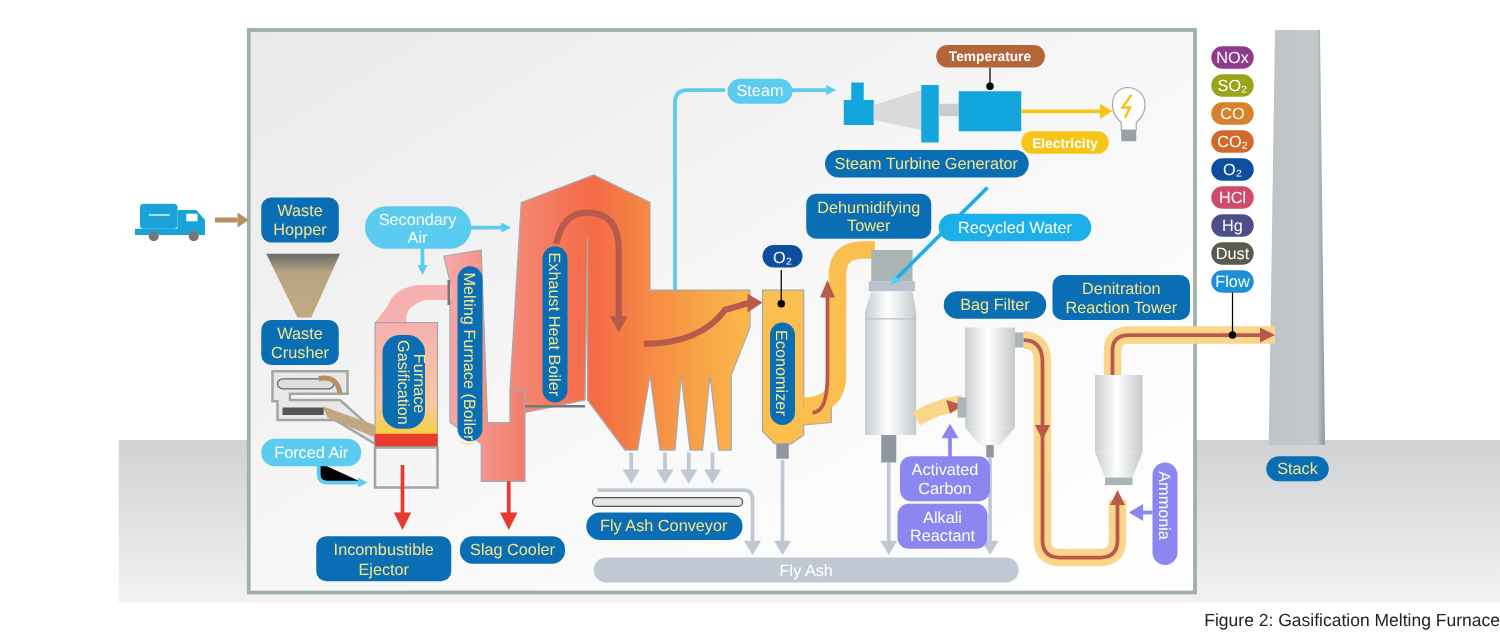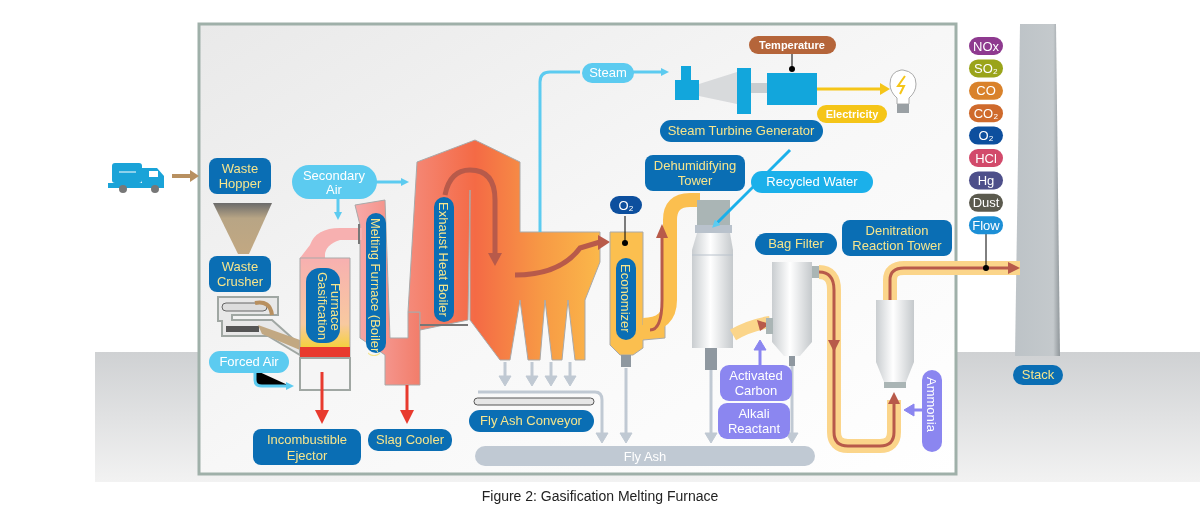--- a/index.html
+++ b/index.html
@@ -1,21 +1,21 @@
 <!DOCTYPE html>
 <html><head>
 <meta charset="utf-8">
 <style>
   html, body { margin:0; padding:0; background:#ffffff; }
   body { width:1200px; height:508px; position:relative; overflow:hidden; font-family:"Liberation Sans", sans-serif; }
   svg text { font-family:"Liberation Sans", sans-serif; }
   .lbl { font-size:13px; fill:#f6e58d; }
   .lblw { font-size:13px; fill:#ffffff; }
   .lbls { font-size:11px; fill:#ffffff; font-weight:bold; }
-  .caption { position:absolute; left:0; width:1200px; top:488px; text-align:center; font-size:14px; color:#222; font-family:"Liberation Sans", sans-serif; }
+  .caption { position:absolute; left:0; width:1200px; top:488px; text-align:right; font-size:14px; color:#222; font-family:"Liberation Sans", sans-serif; }
 </style>
 </head>
 <body>
 
 
 
 <svg width="1200" height="508" viewBox="0 0 1200 508" xmlns="http://www.w3.org/2000/svg">
   <defs>
     <linearGradient id="bgGrad" x1="0" y1="0" x2="1" y2="1">
       <stop offset="0" stop-color="#e9e9e9"></stop>

